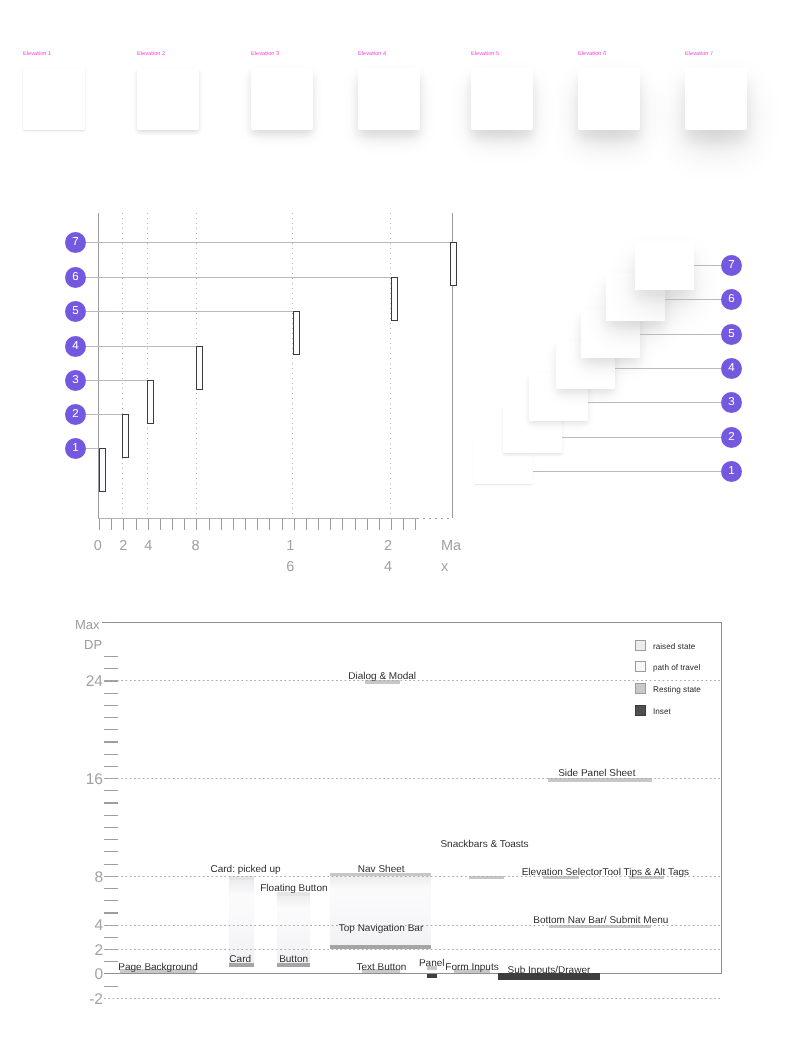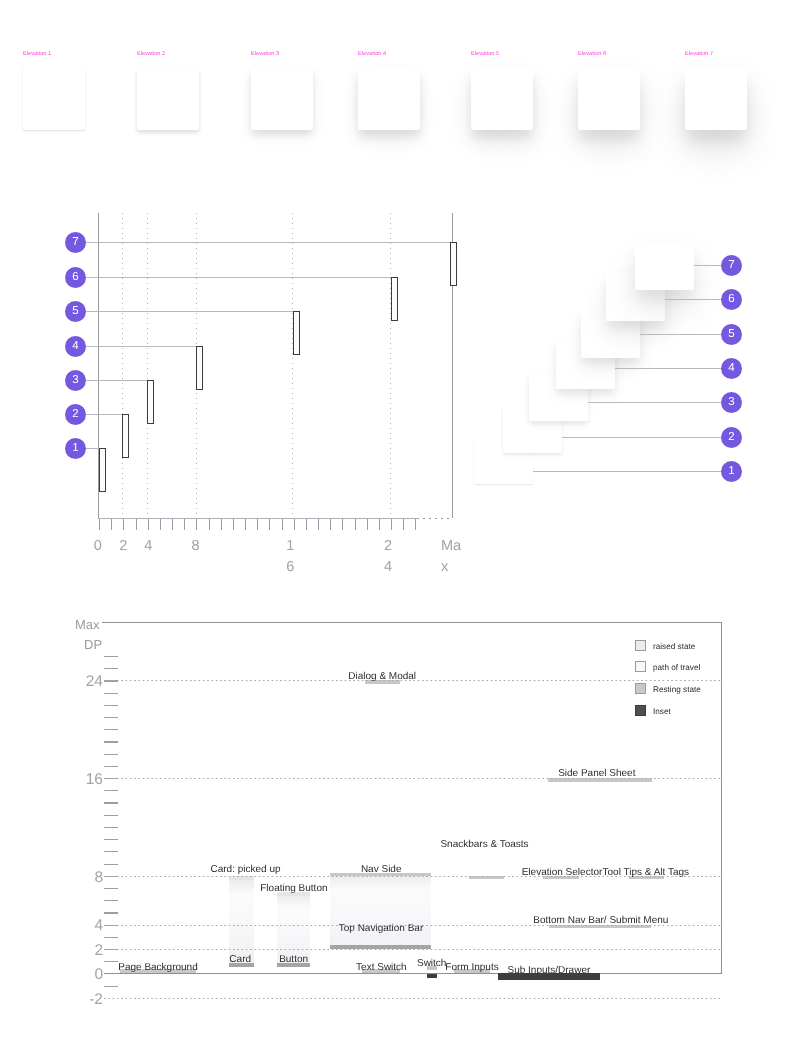--- a/index.html
+++ b/index.html
@@ -272,24 +272,24 @@
     <div class="c3-raised-mid" style="left:628.5px;top:875.72px;width:35.5px;height:3.66px"></div>
     <div class="c3-raised-mid" style="left:548.2px;top:778.04px;width:103.5px;height:3.91px"></div>
     <div class="c3-raised-mid" style="left:548.7px;top:924.56px;width:102.3px;height:3.66px"></div>
     <div class="c3-raised-mid" style="left:365.0px;top:680.36px;width:34.5px;height:3.66px"></div>
     <div class="c3-zeroline"></div>
     <div class="c3-clabel" style="left:158.00px;top:966.60px">Page Background</div>
     <div class="c3-clabel" style="left:245.50px;top:869.20px">Card: picked up</div>
     <div class="c3-clabel" style="left:240.20px;top:959.00px">Card</div>
     <div class="c3-clabel" style="left:293.90px;top:888.10px">Floating Button</div>
     <div class="c3-clabel" style="left:293.60px;top:959.00px">Button</div>
-    <div class="c3-clabel" style="left:381.20px;top:868.50px">Nav Side</div>
+    <div class="c3-clabel" style="left:381.20px;top:868.50px">Nav Sheet</div>
     <div class="c3-clabel" style="left:381.00px;top:928px">Top Navigation Bar</div>
-    <div class="c3-clabel" style="left:381.40px;top:966.60px">Text Switch</div>
-    <div class="c3-clabel" style="left:431.70px;top:962.50px">Switch</div>
+    <div class="c3-clabel" style="left:381.40px;top:966.60px">Text Button</div>
+    <div class="c3-clabel" style="left:431.70px;top:962.50px">Panel</div>
     <div class="c3-clabel" style="left:472.00px;top:966.60px">Form Inputs</div>
     <div class="c3-clabel" style="left:548.90px;top:970.00px">Sub Inputs/Drawer</div>
     <div class="c3-clabel" style="left:484.50px;top:844px">Snackbars &amp; Toasts</div>
     <div class="c3-clabel" style="left:562.00px;top:872.00px">Elevation Selector</div>
     <div class="c3-clabel" style="left:645.80px;top:872.00px">Tool Tips &amp; Alt Tags</div>
     <div class="c3-clabel" style="left:596.80px;top:773.30px">Side Panel Sheet</div>
     <div class="c3-clabel" style="left:600.80px;top:919.80px">Bottom Nav Bar/ Submit Menu</div>
     <div class="c3-clabel" style="left:382.20px;top:675.50px">Dialog &amp; Modal</div>
     <div class="c3-legend-row" style="top:639.5px">
       <span class="c3-sw c3-sw-raised"></span>

